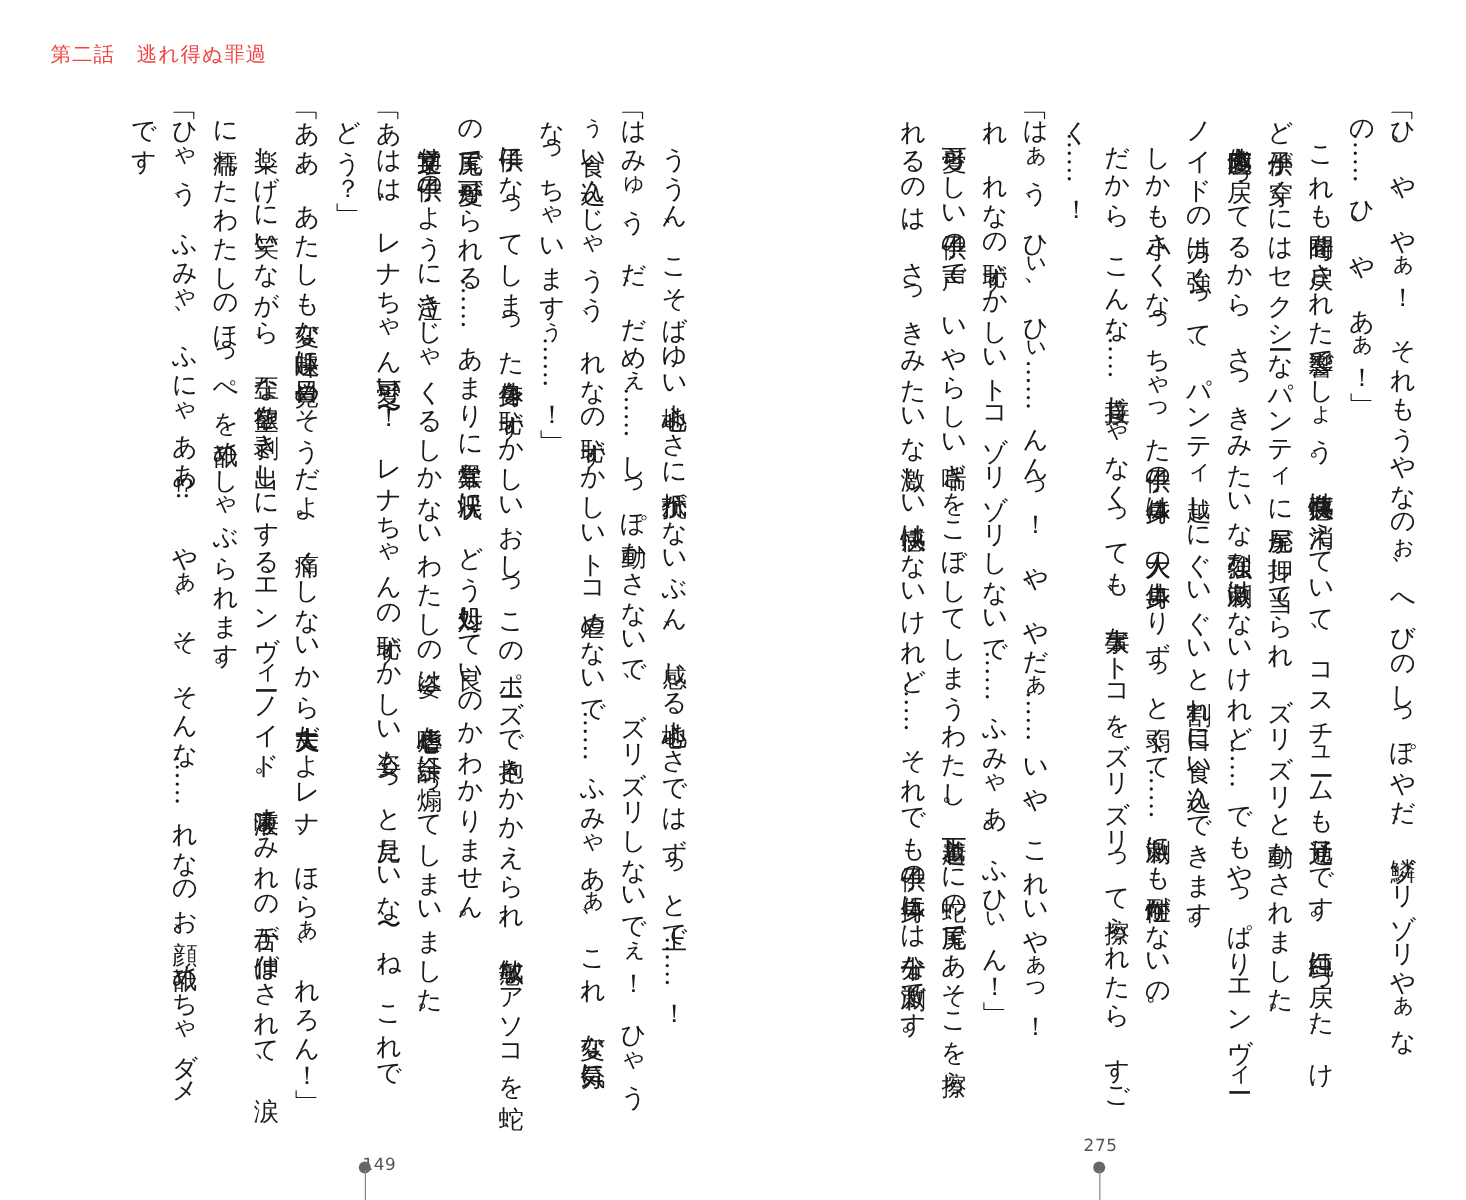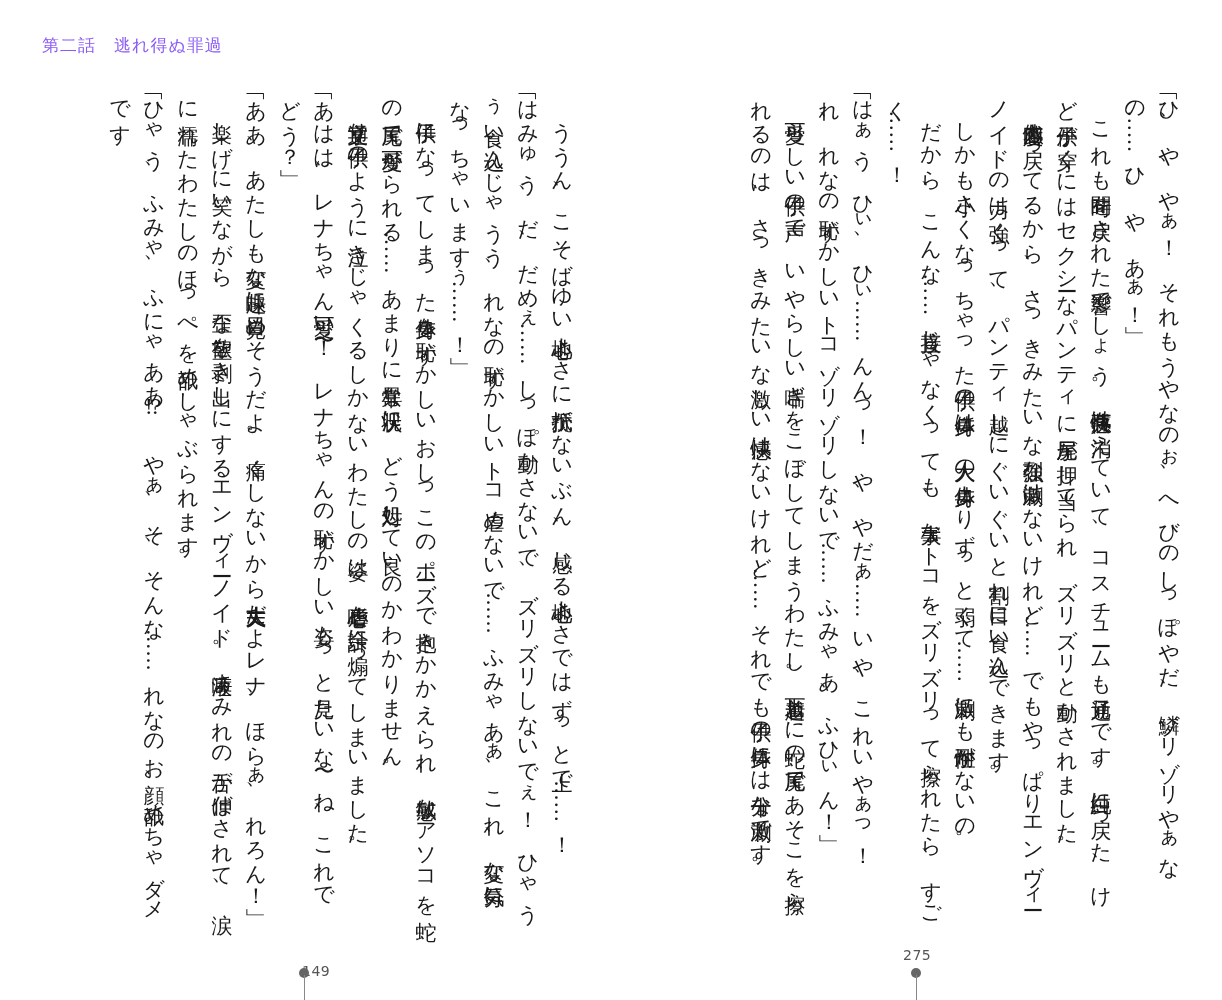--- a/index.html
+++ b/index.html
@@ -1,18 +1,18 @@
 <!DOCTYPE html>
 <html><head>
 <meta charset="utf-8">
 <style>
   html, body { margin:0; padding:0; }
   body { width:1222px; height:1000px; background:#ffffff; position:relative; overflow:hidden;
          font-family:"DejaVu Serif","Liberation Serif",serif; color:#1a1a1a; }
-  .running-head { position:absolute; left:42px; top:34px; font-size:17px; letter-spacing:1px; color:#8b5cf6; }
+  .running-head { position:absolute; left:42px; top:34px; font-size:17px; letter-spacing:1px; color:#ef4444; }
   .page { position:absolute; top:86px; height:830px; writing-mode:vertical-rl; font-size:21px;
           line-height:34px; letter-spacing:0.2px; }
   .page-right { right:36px; width:540px; }
   .page-left { left:34px; width:545px; }
   .para { margin:0; padding:0; white-space:pre-wrap; }
   .folio { position:absolute; top:947px; font-size:14px; color:#555; font-family:"DejaVu Sans","Liberation Sans",sans-serif; letter-spacing:0.5px; }
   .folio-dot { position:absolute; top:968px; width:10px; height:10px; border-radius:50%; background:#666; }
   .folio-line { position:absolute; top:975px; width:1px; height:25px; background:#888; }
 </style>
 </head>

